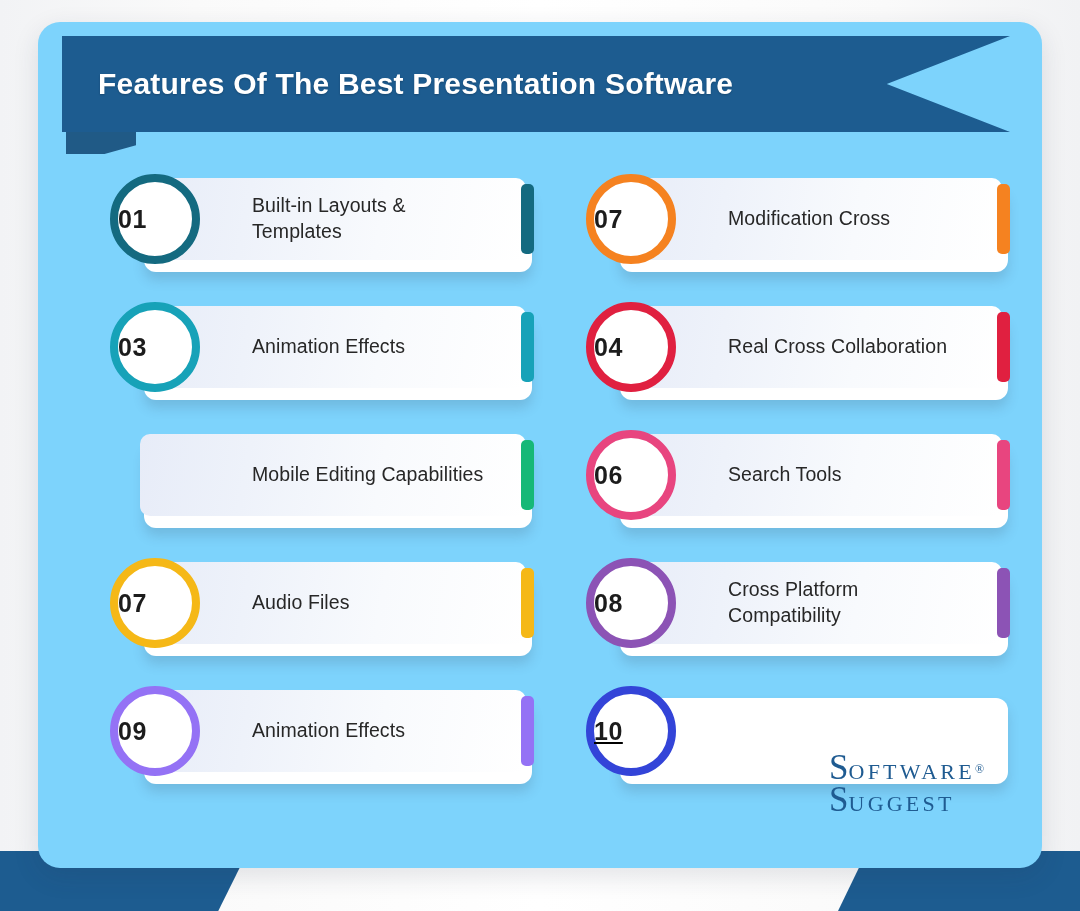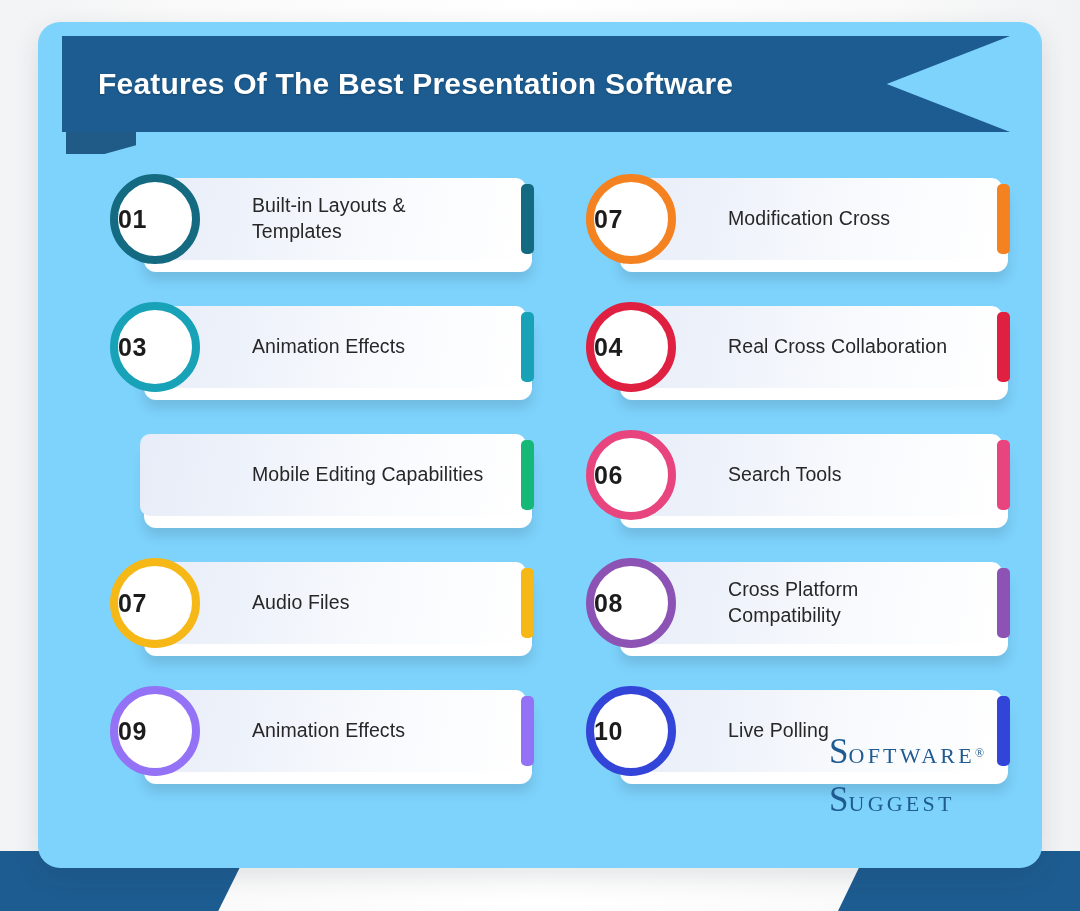--- a/index.html
+++ b/index.html
@@ -197,21 +197,21 @@
   .logo-rest {
     font-size: 22px;
     letter-spacing: 3.2px;
     text-align: right;
   }
   .logo-reg {
     font-size: 12px;
     vertical-align: super;
   }
   .logo-row.second {
-    margin-top: 16px;
+    margin-top: 0;
   }
 </style>
 </head>
 <body>
 
 <div class="page-bg"></div>
 
 <div class="bottom-block left"></div>
 <div class="bottom-block right"></div>
 
@@ -307,25 +307,21 @@
         <div class="pill">
           <div class="pill-label">Animation Effects</div>
           <div class="accent-bar" style="background: rgb(148, 114, 245);"></div>
         </div>
         <div class="num-circle" style="border-color: rgb(148, 114, 245);">
           <span class="num-text">09</span>
         </div>
       </div>
       <div class="feature">
         <div class="feature-shadow"></div>
-        <div class="pill">
-          <div class="pill-label">Live Polling</div>
-          <div class="accent-bar" style="background: rgb(51, 68, 216);"></div>
-        </div>
-        <div class="num-circle" style="border-color: rgb(51, 68, 216);">
+        <div class="num-circle" style="border-color: rgb(51, 68, 216); text-decoration: underline;">
           <span class="num-text">10</span>
         </div>
       </div>
     </div>
 
   <div class="logo">
     <div class="logo-row">
       <span class="logo-cap">S</span><span class="logo-rest">OFTWARE</span><span class="logo-reg">®</span>
     </div>
     <div class="logo-row second">

